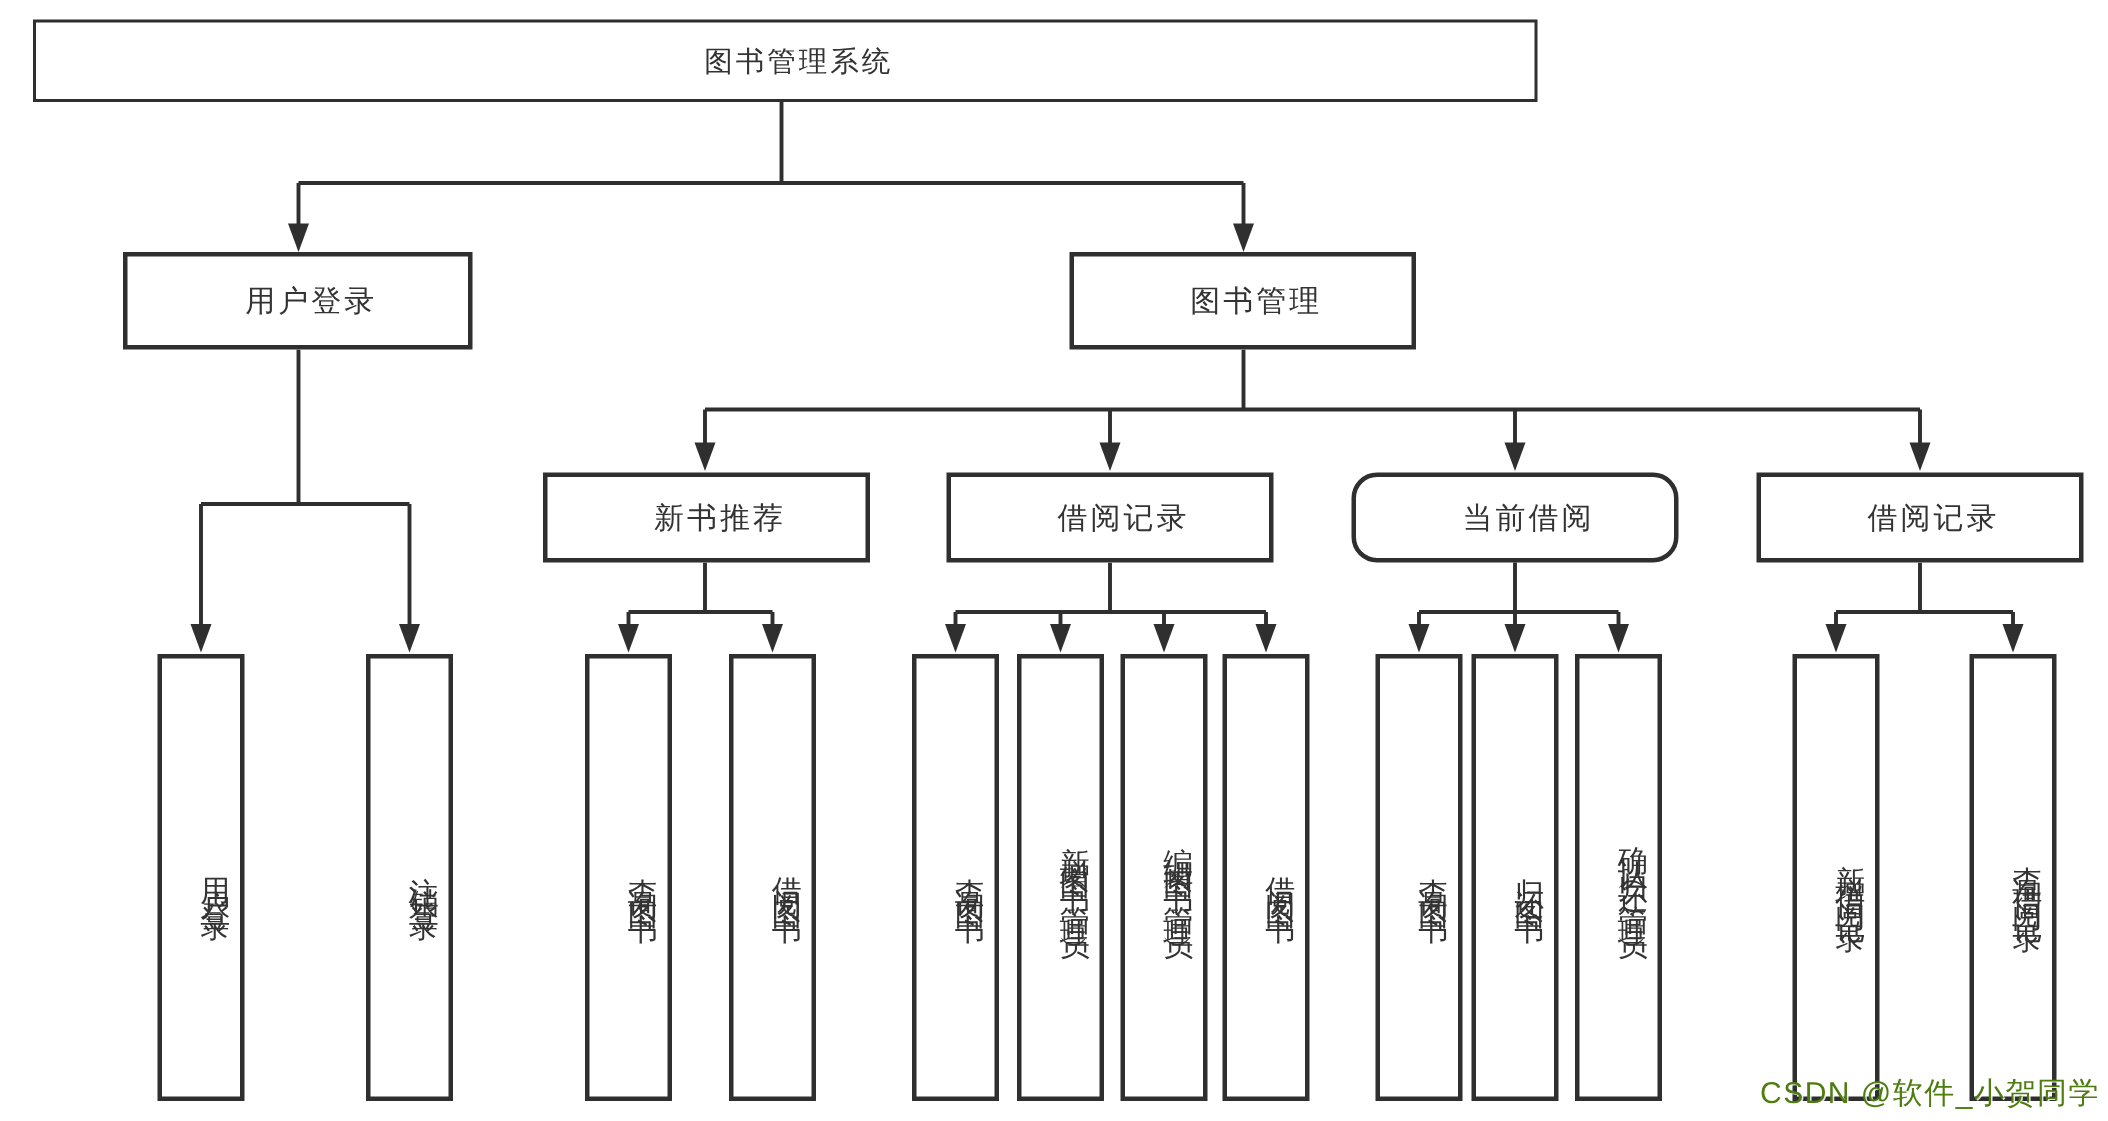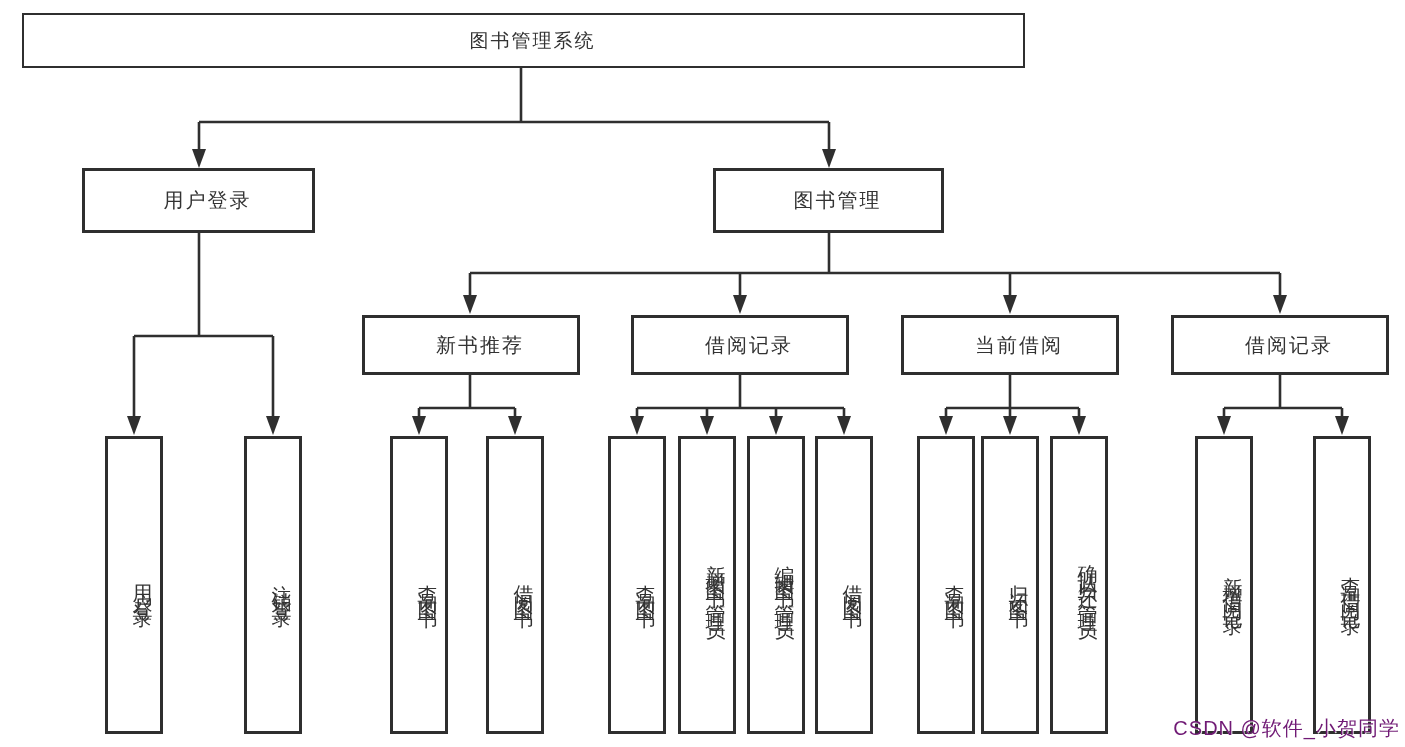--- a/index.html
+++ b/index.html
@@ -48,21 +48,21 @@
     writing-mode: vertical-rl;
     font-size: 20px;
     letter-spacing: 8px;
     line-height: 1.1;
   }
   .watermark {
     position: absolute;
     right: 5px;
     bottom: 5px;
     font-size: 20px;
-    color: #701a75;
+    color: #4d7c0f;
     letter-spacing: 1px;
     text-shadow: 1px 1px 0 rgba(255,255,255,0.85);
     white-space: nowrap;
   }
 </style>
 </head>
 <body>
 
 <div class="canvas">
 
@@ -132,21 +132,21 @@
   <div class="box h-box" style="left:362px; top:315px; width:218px; height:60px;">
     <span>新书推荐</span>
   </div>
 
   <div class="box h-box" style="left:713px; top:168px; width:231px; height:65px;">
     <span>图书管理</span>
   </div>
   <div class="box h-box" style="left:631px; top:315px; width:218px; height:60px;">
     <span>借阅记录</span>
   </div>
-  <div class="box h-box" style="left:901px; top:315px; width:218px; height:60px;">
+  <div class="box h-box" style="left:901px; top:315px; width:218px; height:60px;border-radius:17px;">
     <span>当前借阅</span>
   </div>
   <div class="box h-box" style="left:1171px; top:315px; width:218px; height:60px;">
     <span>借阅记录</span>
   </div>
 
   <div class="box v-box" style="left:105px; top:436px; width:58px; height:298px;">
     <span>用户登录</span>
   </div>
   <div class="box v-box" style="left:244px; top:436px; width:58px; height:298px;">

